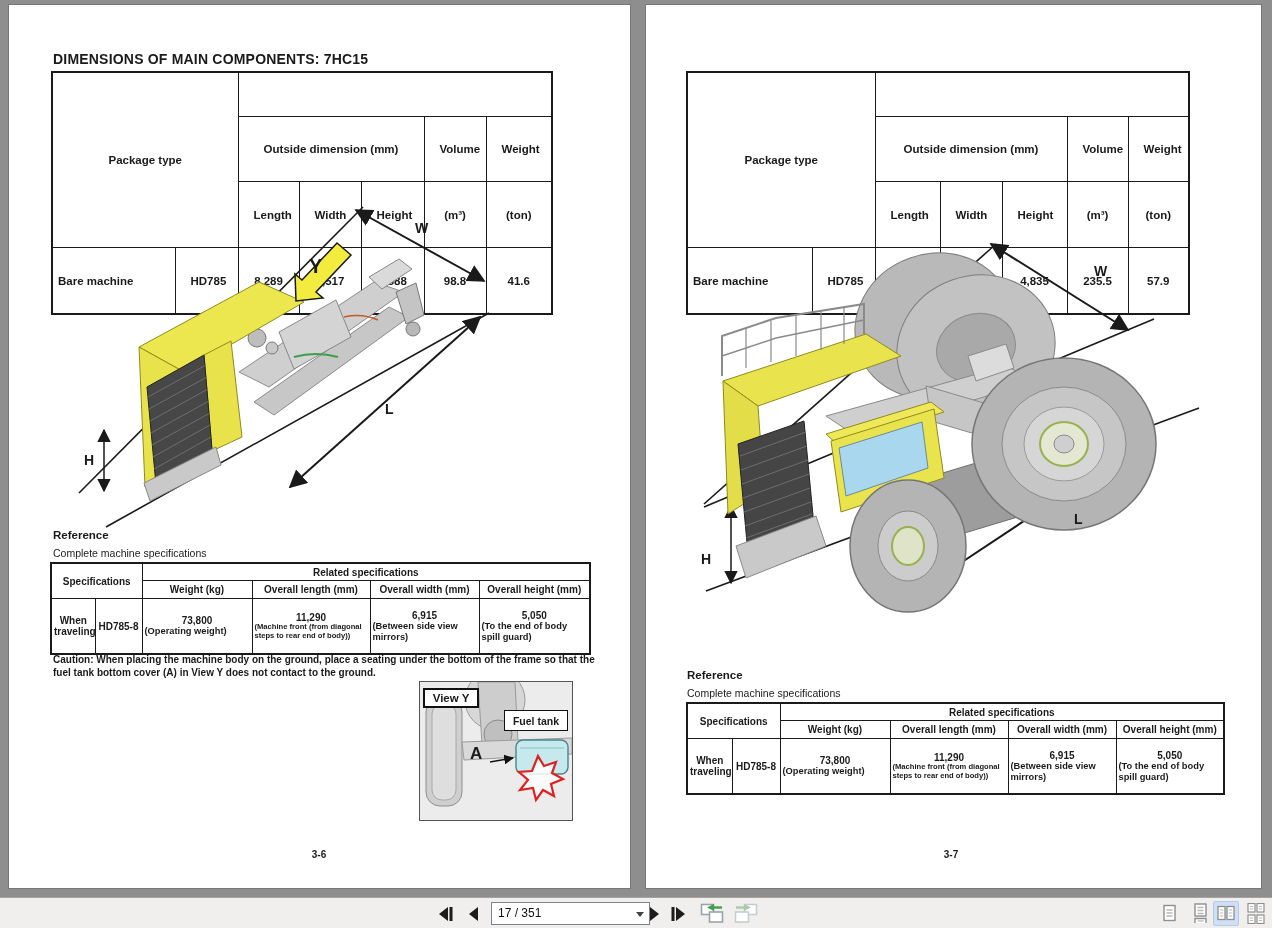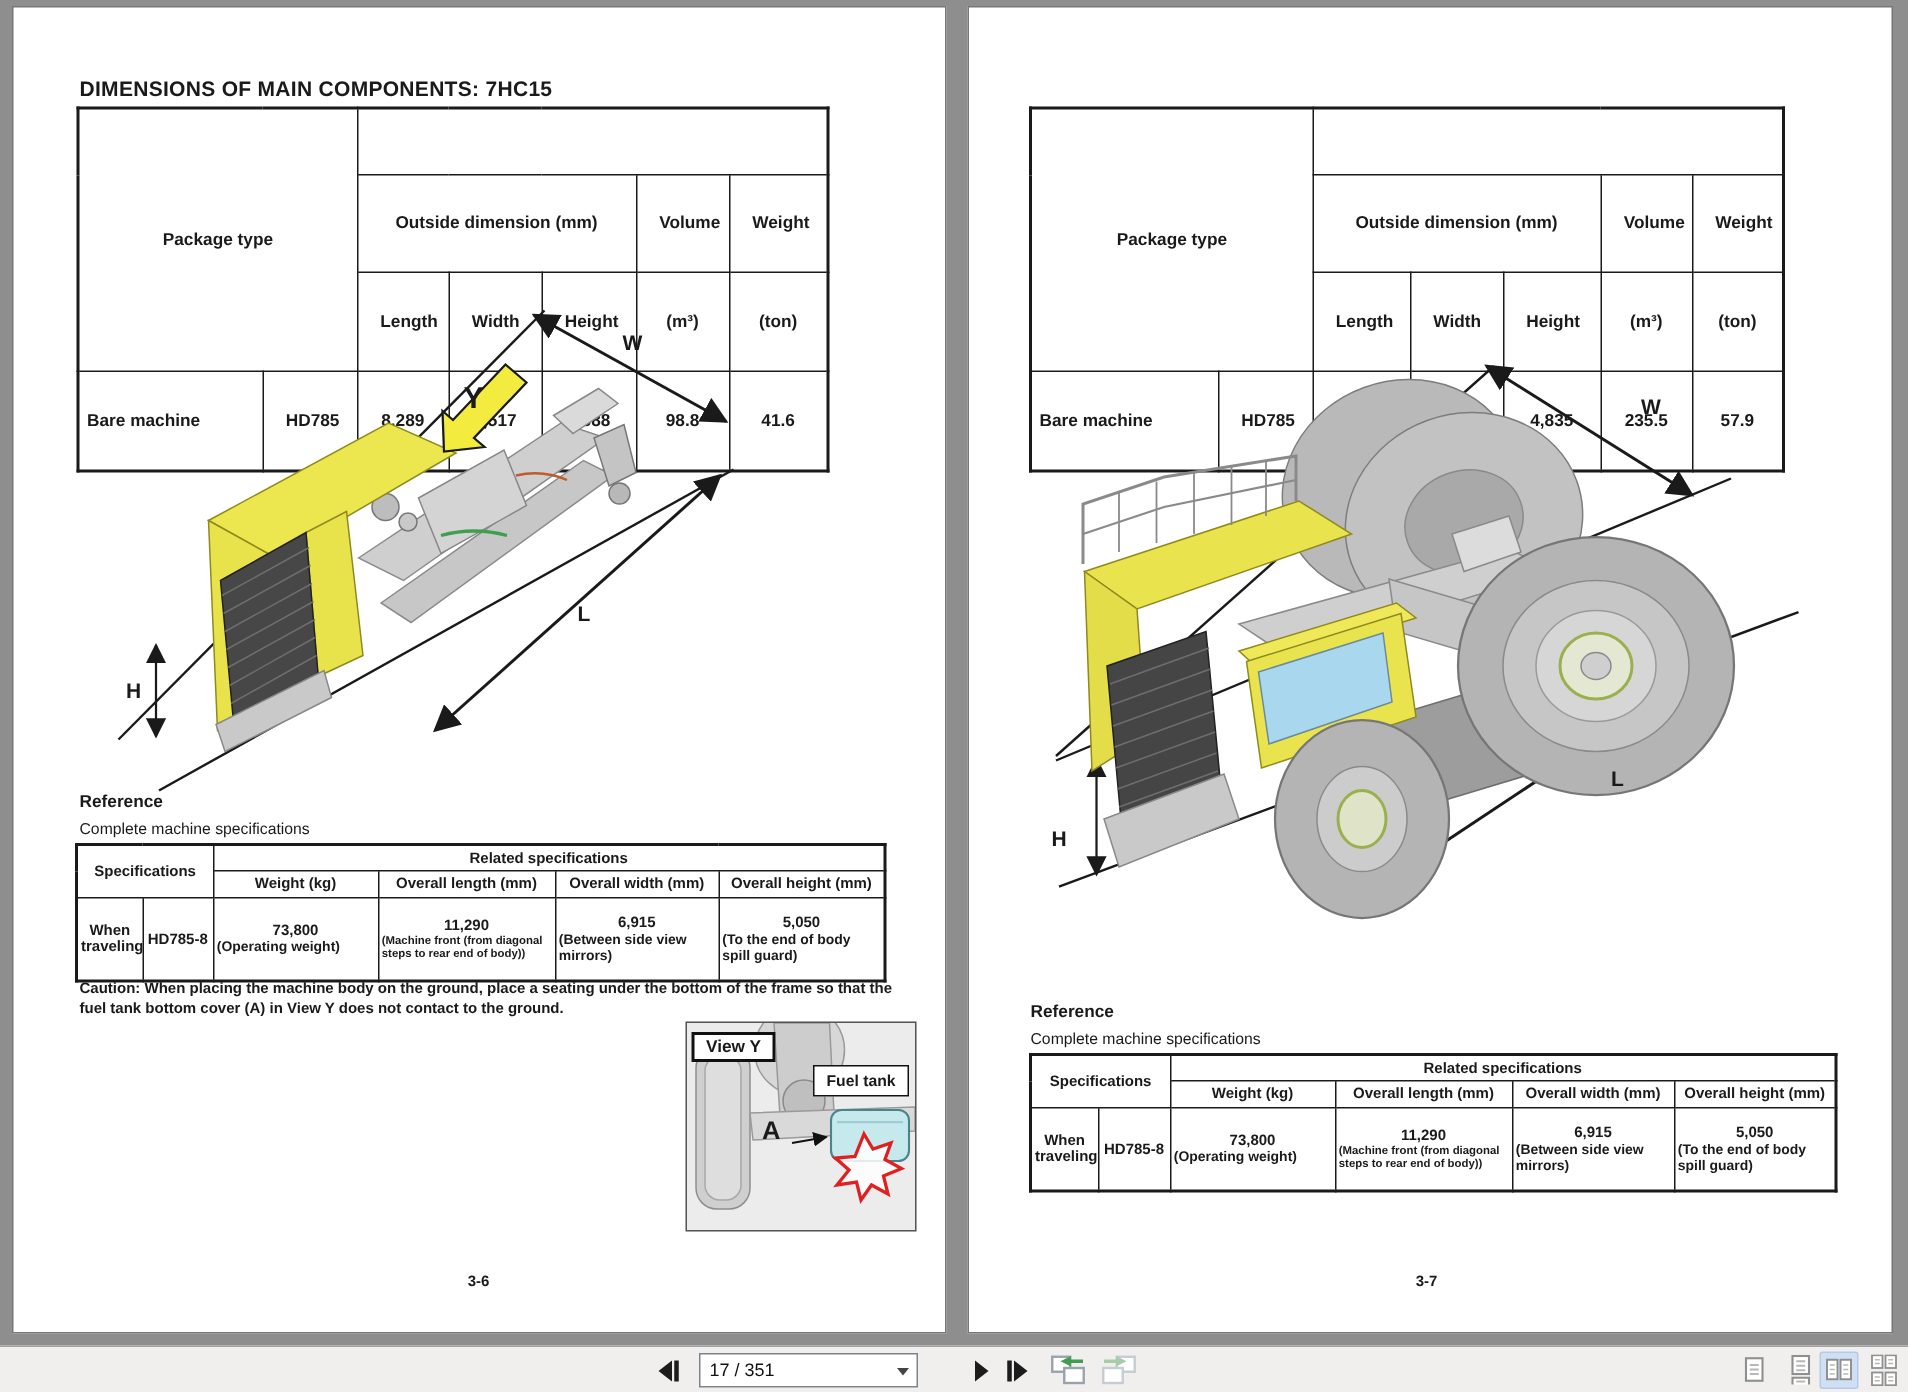--- a/index.html
+++ b/index.html
@@ -173,21 +173,21 @@
         <td>
           <div class="val">5,050</div>
           <div class="note">(To the end of body spill guard)</div>
         </td>
       </tr>
     </tbody>
       </table>
 
     <div class="abs caution" style="left:44px;top:648px;width:548px;">Caution: When placing the machine body on the ground, place a seating under the bottom of the frame so that the fuel tank bottom cover (A) in View Y does not contact to the ground.</div>
 
-    <div class="inset" style="left:448px;top:676px;width:154px;height:140px;">
+    <div class="inset" style="left:410px;top:676px;width:154px;height:140px;">
       <svg width="152" height="138" viewBox="0 0 152 138">
         <circle cx="75" cy="18" r="30" fill="#d7d7d7" stroke="#9a9a9a"></circle>
         <polygon points="58,0 95,0 98,60 62,62" fill="#cdcdcd" stroke="#999999"></polygon>
         <circle cx="78" cy="52" r="14" fill="#bfbfbf" stroke="#8a8a8a"></circle>
         <rect x="6" y="16" width="36" height="108" rx="14" fill="#cfcfcf" stroke="#8e8e8e"></rect>
         <rect x="12" y="22" width="24" height="96" rx="10" fill="#dedede" stroke="#a8a8a8"></rect>
         <polygon points="42,60 152,56 152,72 44,78" fill="#d9d9d9" stroke="#9a9a9a"></polygon>
         <rect x="96" y="58" width="52" height="34" rx="7" fill="#c5e9ec" stroke="#48858d" stroke-width="1.4"></rect>
         <line x1="100" y1="66" x2="144" y2="66" stroke="#9fcdd2" stroke-width="1.5"></line>
         <path d="M118,74 l6,10 12,-4 -4,11 11,6 -12,5 3,12 -11,-6 -7,10 -3,-12 -13,2 8,-10 -9,-8 13,-1 z" fill="#ffffff" fill-opacity="0.85" stroke="#e02020" stroke-width="2.2"></path>
@@ -338,21 +338,21 @@
       <svg width="18" height="16" viewBox="0 0 18 16">
         <polygon points="11,1 2,8 11,15" fill="#1c1c1c"></polygon>
           <rect x="12.5" y="1" width="3" height="14" fill="#1c1c1c"></rect>
       </svg>
     </div>
     <div class="tbtn" style="left:462px;">
       <svg width="16" height="16" viewBox="0 0 16 16">
         <polygon points="12,1 3,8 12,15" fill="#1c1c1c"></polygon>
       </svg>
     </div>
-    <div class="combo" style="left:466px;width:146px;">
+    <div class="combo" style="left:491px;width:159px;">
       <span>17 / 351</span>
       <span class="arr"></span>
     </div>
     <div class="tbtn" style="left:642px;">
       <svg width="16" height="16" viewBox="0 0 16 16">
         <polygon points="4,1 13,8 4,15" fill="#1c1c1c"></polygon>
       </svg>
     </div>
     <div class="tbtn" style="left:666px;">
       <svg width="18" height="16" viewBox="0 0 18 16">

